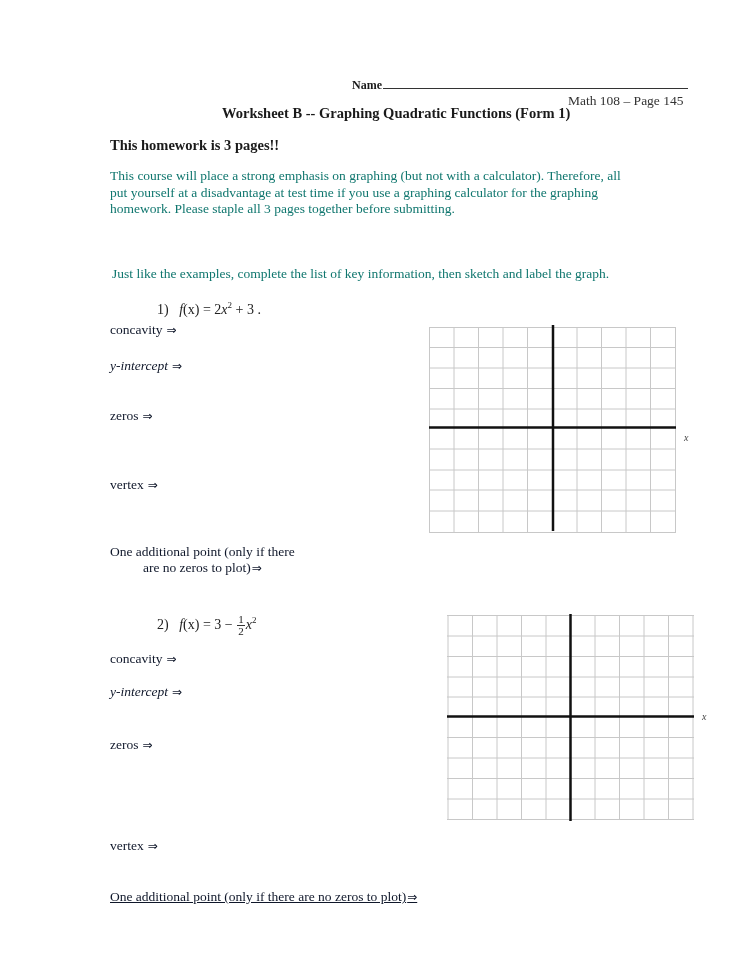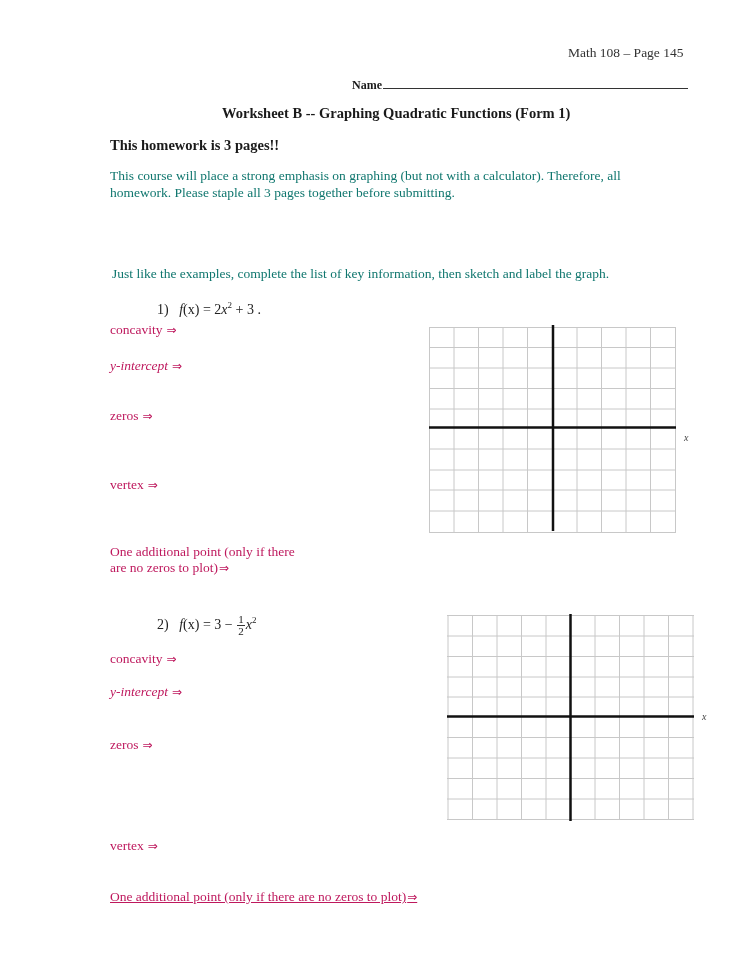--- a/index.html
+++ b/index.html
@@ -1,24 +1,24 @@
 <!DOCTYPE html>
 <html><head>
 <meta charset="utf-8">
 <style>
   html, body { margin: 0; padding: 0; background: #ffffff; }
   body { width: 750px; height: 970px; position: relative; overflow: hidden;
          font-family: "Liberation Serif", "DejaVu Serif", serif; color: #1a1a1a; }
   .abs { position: absolute; white-space: nowrap; }
-  .hdr { font-size: 13.5px; color: #333; }
+  .hdr { font-size: 13.5px; color: #333; margin-top: 48px; }
   .bold { font-weight: bold; }
   .name-line { display: inline-block; width: 305px; border-bottom: 1px solid #333; height: 14px; vertical-align: baseline; margin-left: 1px; }
   .title { font-size: 14.5px; font-weight: bold; }
   .para { font-size: 13.5px; line-height: 16.5px; color: #0f766e; }
-  .label { font-size: 13.5px; color: #be185d; }
+  .label { font-size: 13.5px; color: #0f172a; text-align: center; }
   .arrow { font-family: "DejaVu Sans", sans-serif; font-size: 12px; margin-left: 4px; }
   .it { font-style: italic; }
   .eq { font-size: 14px; color: #222; margin-left: 47px; }
   .frac { display: inline-block; vertical-align: middle; text-align: center; font-size: 11px; line-height: 11px; margin: 0 1px; }
   .frac span { display: block; }
   .frac .num { border-bottom: 1px solid #333; padding: 0 1px; }
   .sup { font-size: 9px; vertical-align: 6px; }
   svg.grid { position: absolute; overflow: visible; }
   .xlabel { font-size: 10px; font-style: italic; color: #444; }
 </style>
@@ -30,20 +30,21 @@
 <div class="abs" style="left:352px; top:74px; font-size:12px;">
   <span class="bold">Name</span><span class="name-line"></span>
 </div>
 
 <div class="abs title" style="left:222px; top:105px;">Worksheet B -- Graphing Quadratic Functions (Form 1)</div>
 
 <div class="abs title" style="left:110px; top:137px;">This homework is 3 pages!!</div>
 
 <div class="abs para" style="left:110px; top:168px;">
   <div>This course will place a strong emphasis on graphing (but not with a calculator).  Therefore, all</div>
+  <div>put yourself at a disadvantage at test time if you use a graphing calculator for the graphing</div>
   <div>homework.  Please staple all 3 pages together before submitting.</div>
 </div>
 
 <div class="abs para" style="left:112px; top:266px;text-align:center;">Just like the examples, complete the list of key information, then sketch and label the graph.</div>
 
 <div class="abs eq" style="left:110px; top:300px;">
   <span>1)</span>&nbsp;&nbsp;
   <span class="it">f</span><span>(x)</span><span> = 2</span><span class="it">x</span><span class="sup">2</span><span> + 3 .</span>
 </div>
 

